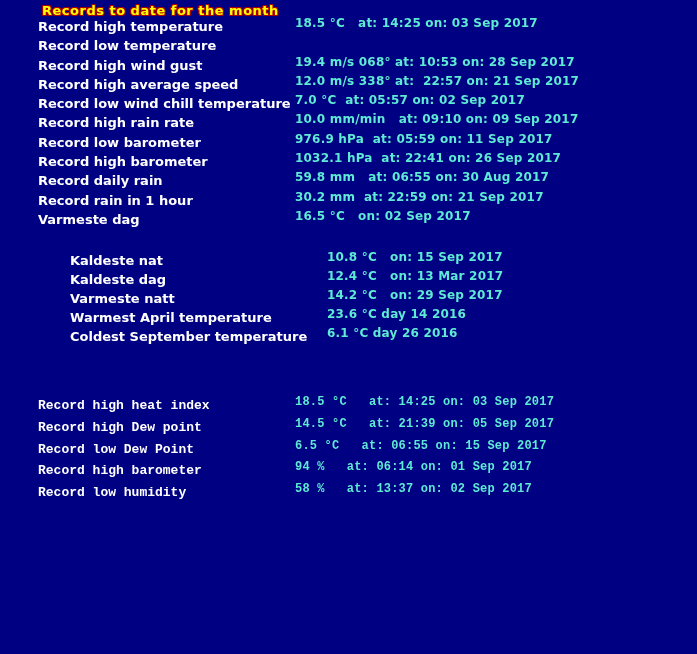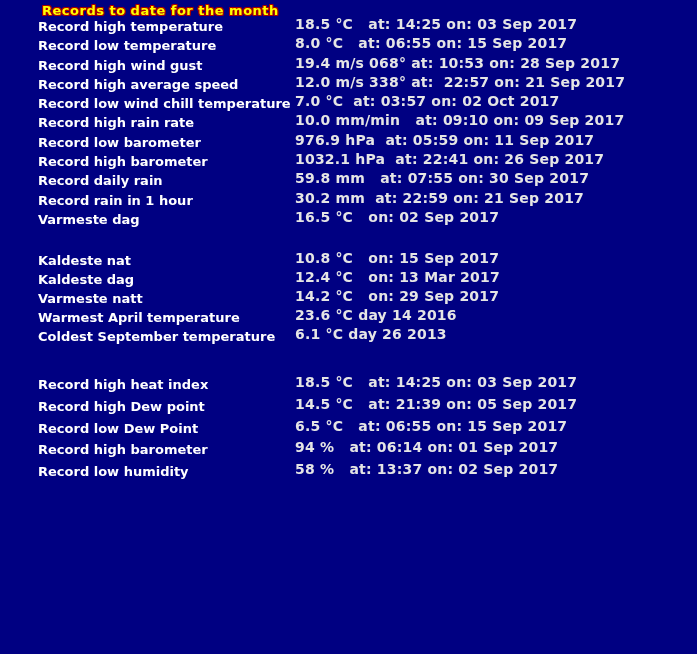--- a/index.html
+++ b/index.html
@@ -25,88 +25,87 @@
       -1px 0 0 #AA0000,
       0 1px 0 #AA0000,
       0 -1px 0 #AA0000,
       1px 1px 0 #AA0000,
       -1px -1px 0 #AA0000,
       1px -1px 0 #AA0000,
       -1px 1px 0 #AA0000;
   }
   .section { position: absolute; left: 0; width: 637px; }
   .sec1 { top: 19px; }
-  .sec2 { top: 253px; }
-  .sec3 { top: 377px; }
+  .sec2 { top: 253px; padding-left: 32px; }
+  .sec3 { top: 398px; font-family: Liberation Mono, monospace; }
   .sec1 .row { height: 19.3px; }
   .sec2 .row { height: 19px; }
   .sec3 .row { height: 21.75px; }
   .row { position: relative; }
   .label {
     position: absolute;
     left: 38px;
     top: 0;
     color: #FFFFFF;
     font-size: 13px;
     font-weight: bold;
     white-space: pre;
   }
   .value {
     position: absolute;
     left: 295px;
     top: -3px;
-    color: #e5e5e5;
-    font-size: 14px;
+    color: #5eead4;
+    font-size: 12px;
     font-weight: bold;
     white-space: pre;
     letter-spacing: 0.2px;
   }
 </style>
 </head>
 <body>
 
 <div class="page">
   <div class="title">Records to date for the month</div>
 
   <div class="section sec1">
     <div class="row">
       <span class="label">Record high temperature</span>
       <span class="value">18.5 °C   at: 14:25 on: 03 Sep 2017</span>
     </div>
     <div class="row">
       <span class="label">Record low temperature</span>
-      <span class="value">8.0 °C   at: 06:55 on: 15 Sep 2017</span>
     </div>
     <div class="row">
       <span class="label">Record high wind gust</span>
       <span class="value">19.4 m/s 068° at: 10:53 on: 28 Sep 2017</span>
     </div>
     <div class="row">
       <span class="label">Record high average speed</span>
       <span class="value">12.0 m/s 338° at:  22:57 on: 21 Sep 2017</span>
     </div>
     <div class="row">
       <span class="label">Record low wind chill temperature</span>
-      <span class="value">7.0 °C  at: 03:57 on: 02 Oct 2017</span>
+      <span class="value">7.0 °C  at: 05:57 on: 02 Sep 2017</span>
     </div>
     <div class="row">
       <span class="label">Record high rain rate</span>
       <span class="value">10.0 mm/min   at: 09:10 on: 09 Sep 2017</span>
     </div>
     <div class="row">
       <span class="label">Record low barometer</span>
       <span class="value">976.9 hPa  at: 05:59 on: 11 Sep 2017</span>
     </div>
     <div class="row">
       <span class="label">Record high barometer</span>
       <span class="value">1032.1 hPa  at: 22:41 on: 26 Sep 2017</span>
     </div>
     <div class="row">
       <span class="label">Record daily rain</span>
-      <span class="value">59.8 mm   at: 07:55 on: 30 Sep 2017</span>
+      <span class="value">59.8 mm   at: 06:55 on: 30 Aug 2017</span>
     </div>
     <div class="row">
       <span class="label">Record rain in 1 hour</span>
       <span class="value">30.2 mm  at: 22:59 on: 21 Sep 2017</span>
     </div>
     <div class="row">
       <span class="label">Varmeste dag</span>
       <span class="value">16.5 °C   on: 02 Sep 2017</span>
     </div>
   </div>
@@ -123,21 +122,21 @@
     <div class="row">
       <span class="label">Varmeste natt</span>
       <span class="value">14.2 °C   on: 29 Sep 2017</span>
     </div>
     <div class="row">
       <span class="label">Warmest April temperature</span>
       <span class="value">23.6 °C day 14 2016</span>
     </div>
     <div class="row">
       <span class="label">Coldest September temperature</span>
-      <span class="value">6.1 °C day 26 2013</span>
+      <span class="value">6.1 °C day 26 2016</span>
     </div>
   </div>
 
   <div class="section sec3">
     <div class="row">
       <span class="label">Record high heat index</span>
       <span class="value">18.5 °C   at: 14:25 on: 03 Sep 2017</span>
     </div>
     <div class="row">
       <span class="label">Record high Dew point</span>

